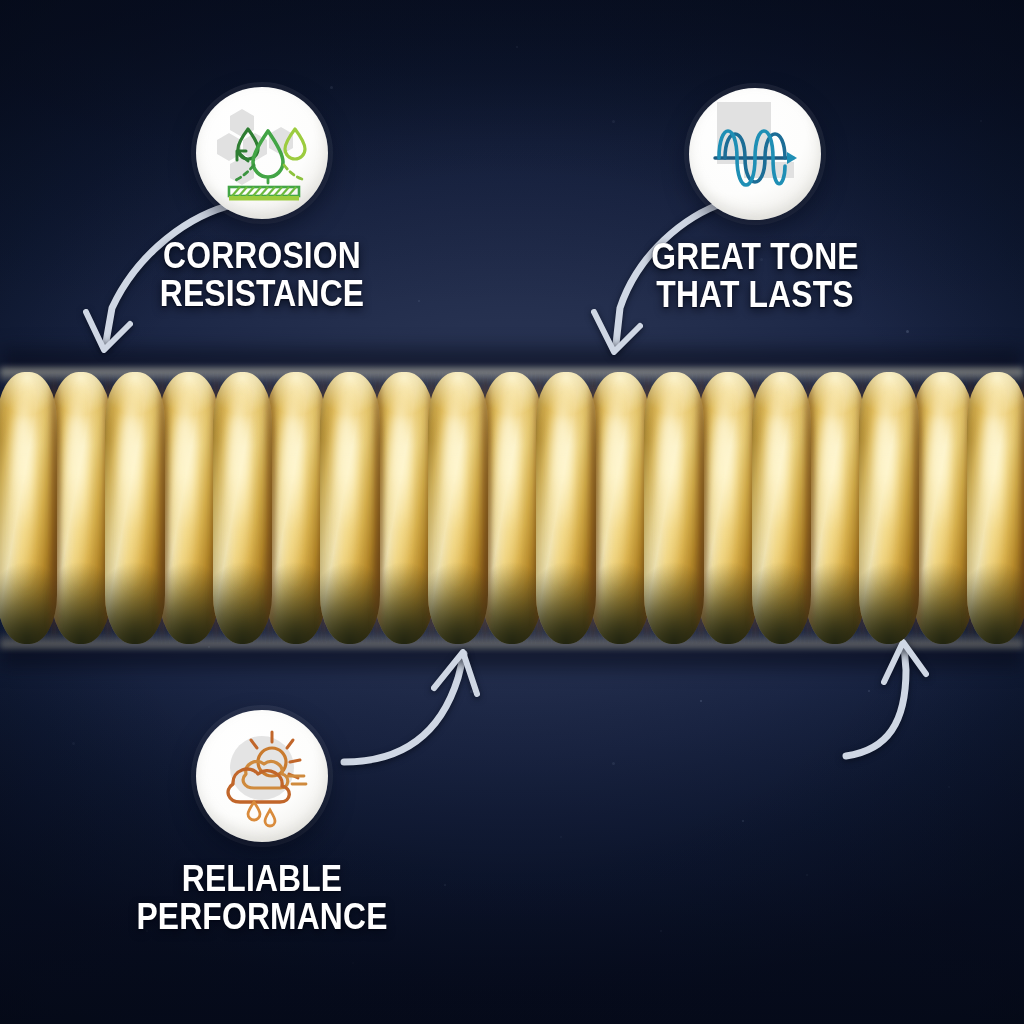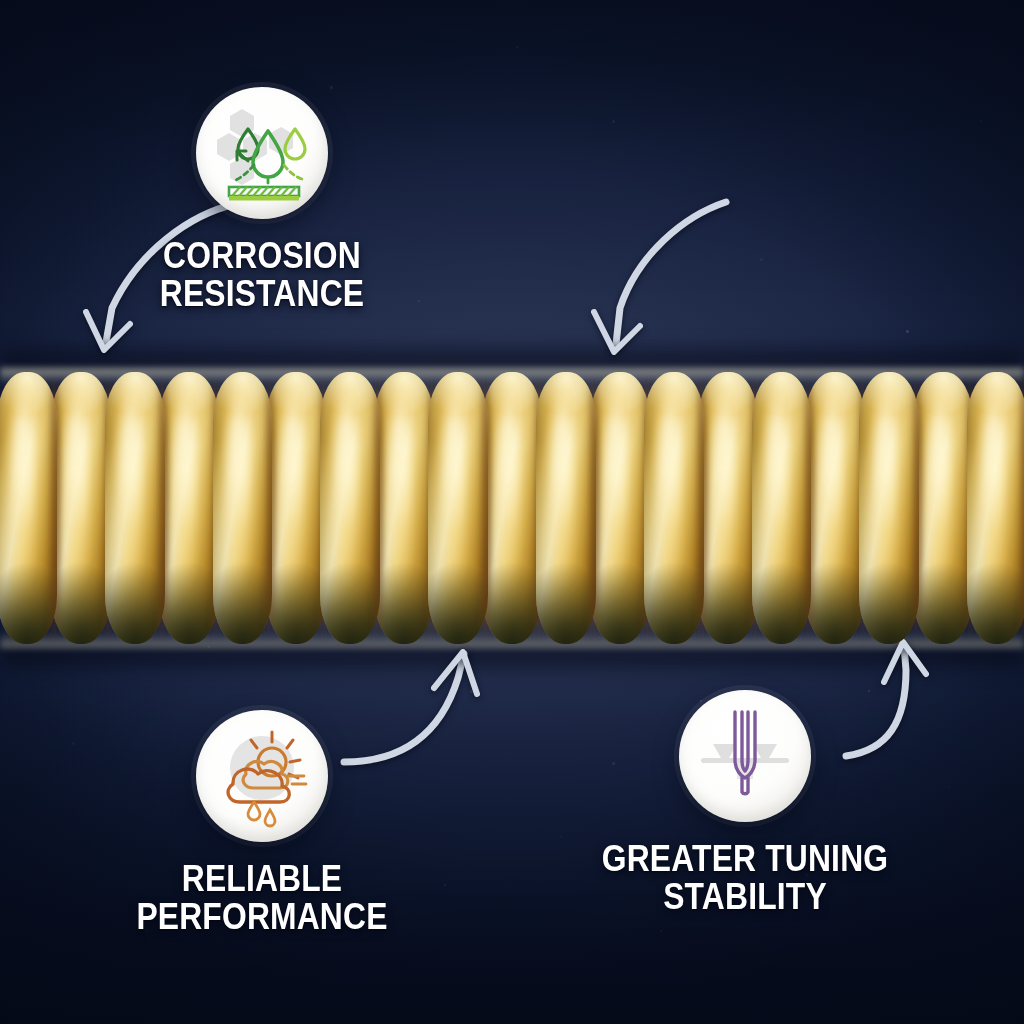--- a/index.html
+++ b/index.html
@@ -342,20 +342,34 @@
             <line x1="92" y1="109" x2="100" y2="100"></line>
           </g>
           <rect x="33" y="109" width="70" height="4.5" fill="#9ccc3f"></rect>
         </g>
       </svg>
     </div>
     <div class="feature-label">CORROSION
 RESISTANCE</div>
   </div>
 
+  <div class="feature" id="feature-tone">
+    <div class="badge">
+      <svg viewBox="0 0 132 132">
+        <rect x="28" y="14" width="54" height="62" fill="#dedede" opacity="0.9"></rect>
+        <rect x="55" y="74" width="50" height="16" fill="#dedede" opacity="0.9"></rect>
+        <path d="M26 70 L 104 70" stroke="#1b5b82" stroke-width="3.4" stroke-linecap="round" fill="none"></path>
+        <path d="M98 64 L 108 70 L 98 76 Z" fill="#1f8fb5"></path>
+        <path d="M36 70 C 36 38, 56 38, 56 70 C 56 102, 76 102, 76 70 C 76 38, 96 38, 96 70" fill="none" stroke="#1c6d96" stroke-width="3.6" stroke-linecap="round"></path>
+        <path d="M30 70 C 30 34, 48 34, 48 70 C 48 106, 66 106, 66 70 C 66 34, 84 34, 84 70 C 84 106, 96 100, 96 78" fill="none" stroke="#1f8fb5" stroke-width="3.6" stroke-linecap="round"></path>
+      </svg>
+    </div>
+    <div class="feature-label">GREAT TONE
+THAT LASTS</div>
+  </div>
 
   <div class="feature" id="feature-reliable">
     <div class="badge">
       <svg viewBox="0 0 132 132">
         <circle cx="66" cy="58" r="32" fill="#dfdfdf" opacity="0.85"></circle>
 
         <g stroke="#c1662a" stroke-width="3" stroke-linecap="round">
           <line x1="76" y1="22" x2="76" y2="32"></line>
           <line x1="55" y1="30" x2="61" y2="38"></line>
           <line x1="97" y1="30" x2="91" y2="38"></line>
@@ -377,35 +391,14 @@
         </g>
 
         <path d="M58 92 C 62 98, 64 101, 64 104 A 6 6 0 0 1 52 104 C 52 101, 54 98, 58 92 Z" fill="none" stroke="#d98b3c" stroke-width="2.8"></path>
         <path d="M74 100 C 77 105, 79 108, 79 111 A 5 5 0 0 1 69 111 C 69 108, 71 105, 74 100 Z" fill="none" stroke="#d98b3c" stroke-width="2.8"></path>
       </svg>
     </div>
     <div class="feature-label">RELIABLE
 PERFORMANCE</div>
   </div>
 
-  <div class="feature" id="feature-tuning">
-    <div class="badge">
-      <svg viewBox="0 0 132 132">
-
-        <g fill="#dcdcdc" opacity="0.9">
-          <rect x="22" y="68" width="88" height="5" rx="2.5"></rect>
-          <path d="M34 54 L 58 54 L 50 68 L 42 68 Z"></path>
-          <path d="M74 54 L 98 54 L 90 68 L 82 68 Z"></path>
-          <rect x="58" y="73" width="16" height="16" opacity="0.7"></rect>
-        </g>
-
-        <g fill="none" stroke="#7e5a9b" stroke-width="3.4" stroke-linejoin="round" stroke-linecap="round">
-          <path d="M56 22 L 56 70 C 56 80, 62 86, 66 88 C 70 86, 76 80, 76 70 L 76 22"></path>
-          <path d="M63 22 L 63 70 C 63 76, 65 80, 66 81 C 67 80, 69 76, 69 70 L 69 22"></path>
-          <path d="M63 88 L 63 102 A 3.5 3.5 0 0 0 69 102 L 69 88"></path>
-        </g>
-      </svg>
-    </div>
-    <div class="feature-label">GREATER TUNING
-STABILITY</div>
-  </div>
 
 </div>
 
 </body></html>

